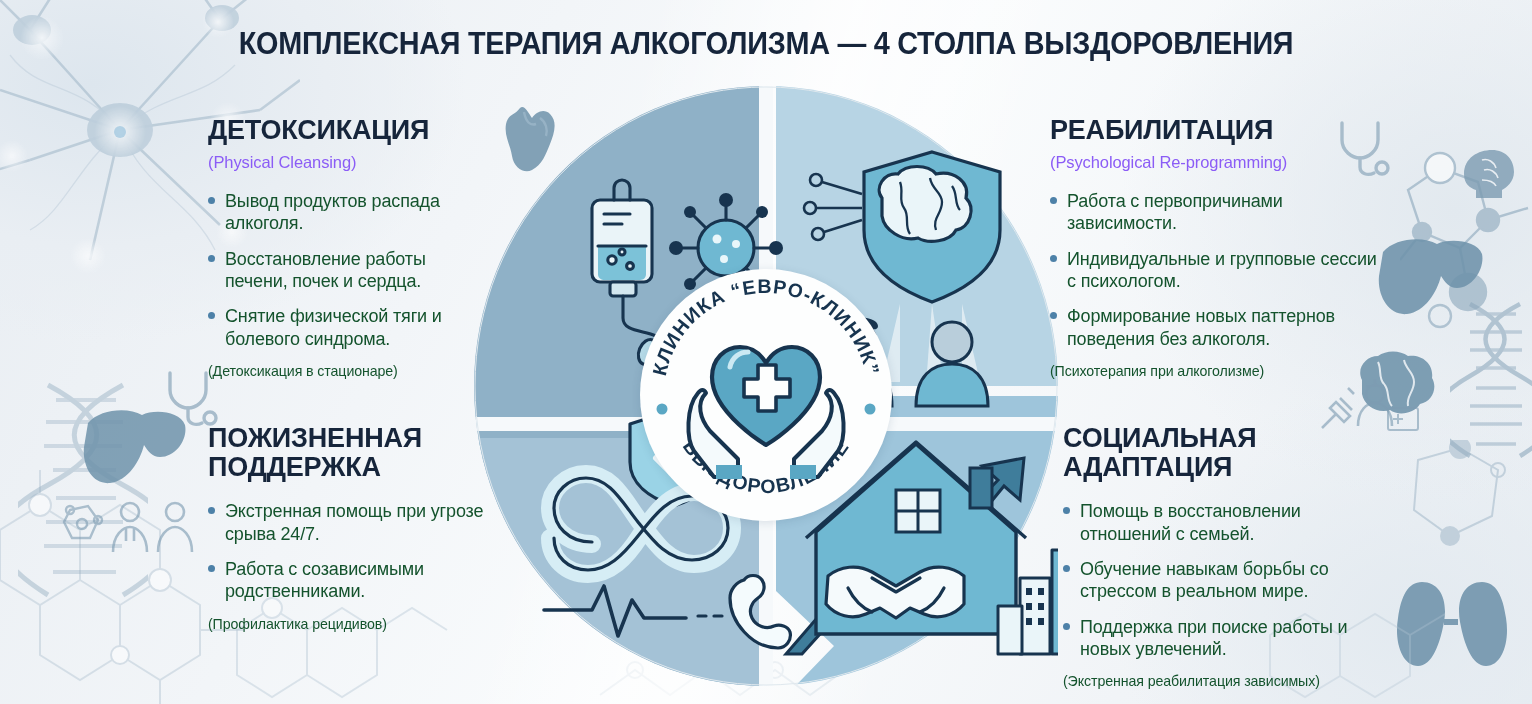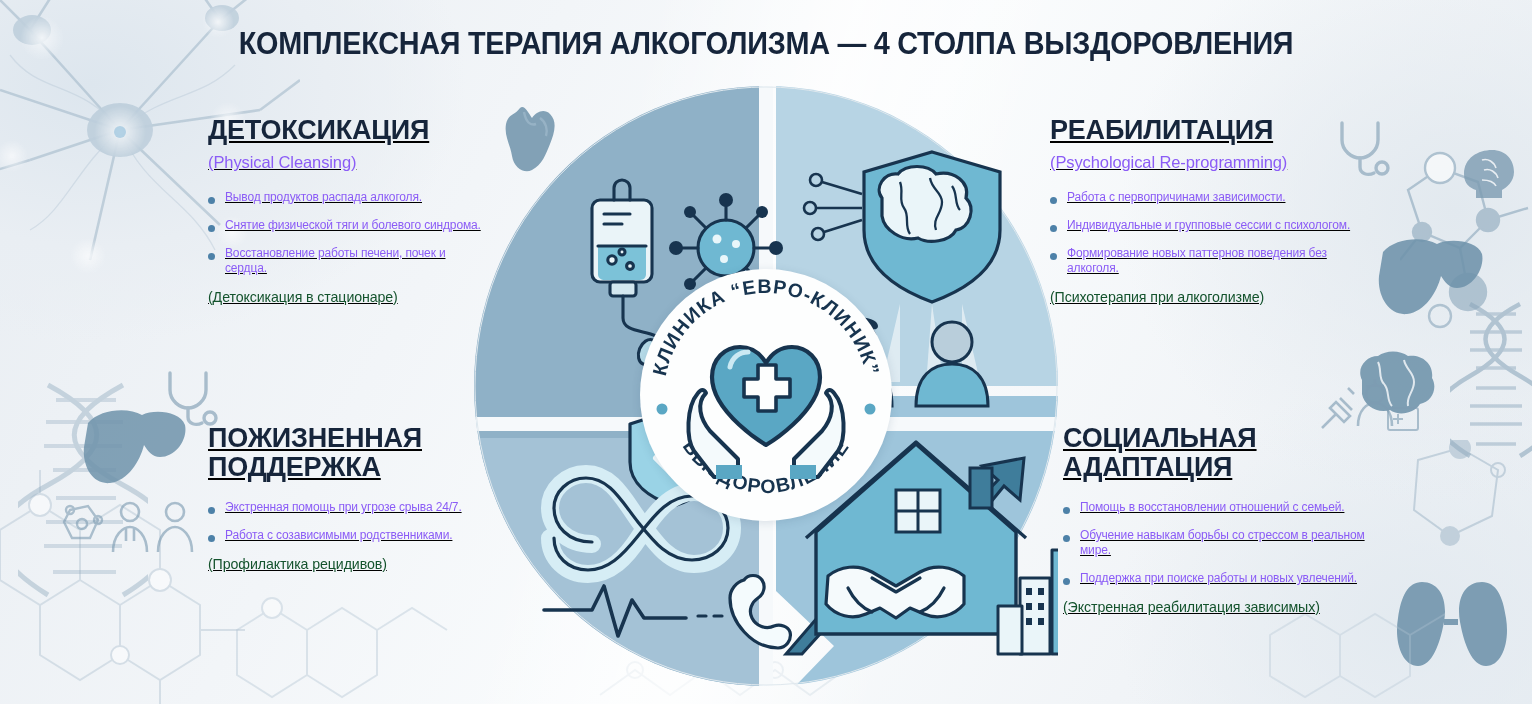--- a/index.html
+++ b/index.html
@@ -34,41 +34,41 @@
     font-size: 31px;
     font-weight: 700;
     letter-spacing: -0.3px;
     color: #16253b;
     font-stretch: condensed;
     transform: scaleX(0.93);
     white-space: nowrap;
   }
 
   
-  .block { position: absolute; text-decoration: underline; }
+  .block { position: absolute; }
   .block h2 {
     font-size: 27px;
     font-weight: 700;
     line-height: 1.08;
     color: #16253b;
     letter-spacing: -0.2px;
   }
   .block .sub {
     font-size: 16.5px;
     color: #8b5cf6;
     margin-top: 8px;
     letter-spacing: -0.1px;
   }
   .block ul { list-style: none; margin-top: 18px; }
   .block li {
     position: relative;
     padding-left: 17px;
-    font-size: 12px;
+    font-size: 18px;
     line-height: 1.24;
-    color: #8b5cf6;
+    color: #14532d;
     margin-bottom: 13px;
     letter-spacing: -0.15px;
   }
   .block li::before {
     content: "";
     position: absolute;
     left: 0; top: 7px;
     width: 7px; height: 7px;
     border-radius: 50%;
     background: #4d81a8;
@@ -547,22 +547,22 @@
       <path d="M92,138 L118,138 L118,152 L92,152 Z" fill="#5aa7c4"></path>
     </g>
   </svg>
 </div>
 
 <div class="block" id="blk-detox">
   <h2>ДЕТОКСИКАЦИЯ</h2>
   <div class="sub">(Physical Cleansing)</div>
   <ul>
     <li>Вывод продуктов распада алкоголя.</li>
+    <li>Восстановление работы печени, почек и сердца.</li>
     <li>Снятие физической тяги и болевого синдрома.</li>
-    <li>Восстановление работы печени, почек и сердца.</li>
   </ul>
   <div class="foot">(Детоксикация в стационаре)</div>
 </div>
 
 <div class="block" id="blk-rehab">
   <h2>РЕАБИЛИТАЦИЯ</h2>
   <div class="sub">(Psychological Re-programming)</div>
   <ul>
     <li>Работа с первопричинами зависимости.</li>
     <li>Индивидуальные и групповые сессии с психологом.</li>

